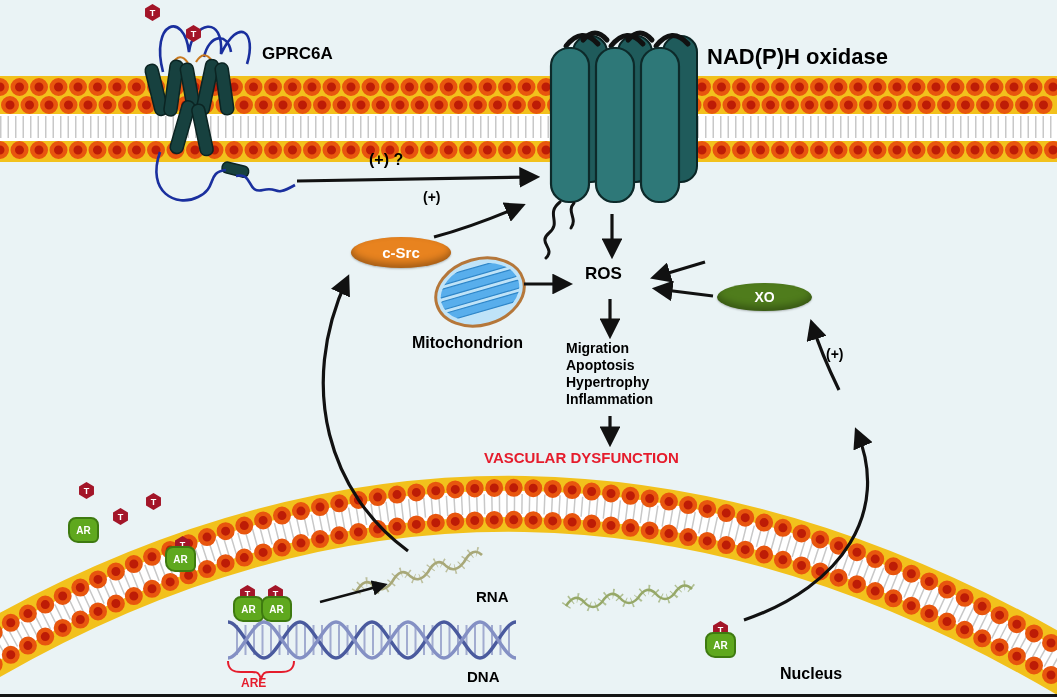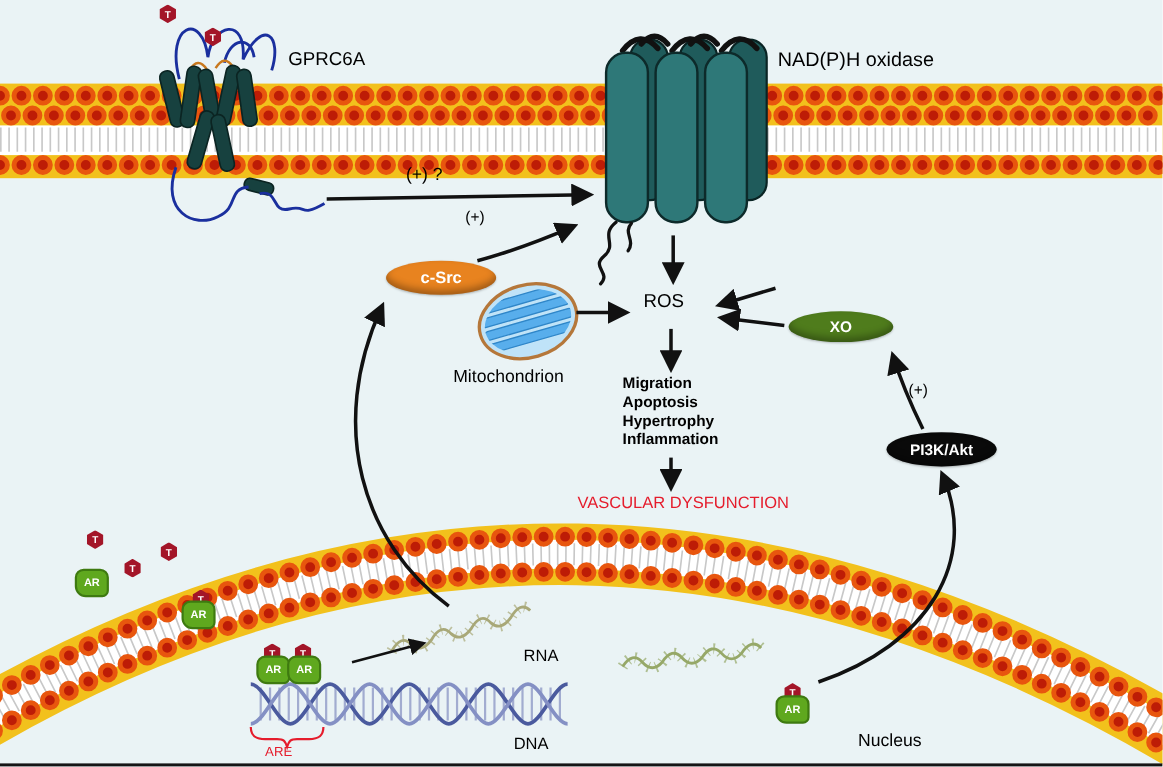--- a/index.html
+++ b/index.html
@@ -36,21 +36,21 @@
   .rna-hatch { stroke:var(--rna-olive,#a8a878); stroke-width:10; stroke-dasharray:1.2 6; fill:none; opacity:.7; }
   .rna2 { stroke:#96a868; stroke-width:2.6; fill:none; }
   .rna2-hatch { stroke:#96a868; stroke-width:10; stroke-dasharray:1.2 6; fill:none; opacity:.7; }
 
   .brace { stroke:var(--danger-red,#e51c2c); stroke-width:2; fill:none; }
 
   .arrow { stroke:var(--arrow-black,#111); stroke-width:3.2; fill:none; }
   .arrow.thin { stroke-width:2.4; }
 
   
-  .lbl { position:absolute; color:#000; font-weight:normal; white-space:nowrap; line-height:1.15; }
+  .lbl { position:absolute; color:#000; font-weight:bold; white-space:nowrap; line-height:1.15; }
   .danger { color:var(--danger-red,#e51c2c); }
 
   .pill {
     position:absolute; border-radius:50%;
     display:flex; align-items:center; justify-content:center;
     color:#fff; font-weight:bold; font-size:14px;
     box-shadow: inset 0 -4px 7px rgba(0,0,0,.3), 0 1px 2px rgba(0,0,0,.25);
   }
   .pill.csrc { background:var(--c-src-orange,#e8831f); }
   .pill.cox2 { background:var(--cox2-red,#9e1b2e); }
@@ -179,42 +179,41 @@
       <path class="arrow" d="M610 299 L610 334" marker-end="url(#ah)"></path>
       <path class="arrow" d="M610 416 L610 442" marker-end="url(#ah)"></path>
       <path class="arrow" d="M839 390 Q821 353 812 324" marker-end="url(#ah)"></path>
       <path class="arrow" d="M408 551 C330 494 297 388 347 279" marker-end="url(#ah)"></path>
       <path class="arrow" d="M744 620 C844 586 890 510 857 432" marker-end="url(#ah)"></path>
       <path class="arrow thin" d="M320 602 L384 585" marker-end="url(#ah)"></path>
     </g>
   </svg>
 
   <div class="lbl" style="left:262px; top:44px; font-size:17px;">GPRC6A</div>
-  <div class="lbl" style="left:707px; top:44px; font-size:18px;">NAD(P)H oxidase</div>
+  <div class="lbl" style="left:707px; top:44px; font-size:22px;">NAD(P)H oxidase</div>
   <div class="lbl" style="left:369px; top:151px; font-size:16px;">(+) ?</div>
   <div class="lbl" style="left:423px; top:189px; font-size:14px;">(+)</div>
   <div class="lbl" style="left:412px; top:334px; font-size:16px;">Mitochondrion</div>
   <div class="lbl" style="left:585px; top:264px; font-size:17px;">ROS</div>
-  <div class="lbl danger" style="left:484px; top:449px; font-size:15px;margin-left:41px;">VASCULAR DYSFUNCTION</div>
+  <div class="lbl danger" style="left:484px; top:449px; font-size:15px;">VASCULAR DYSFUNCTION</div>
   <div class="lbl" style="left:826px; top:346px; font-size:14px;">(+)</div>
   <div class="lbl" style="left:476px; top:588px; font-size:15px;">RNA</div>
   <div class="lbl" style="left:467px; top:668px; font-size:15px;">DNA</div>
   <div class="lbl danger" style="left:241px; top:677px; font-size:12px;">ARE</div>
   <div class="lbl" style="left:780px; top:665px; font-size:16px;">Nucleus</div>
 
   <div class="effects-list">
     <div>Migration</div>
     <div>Apoptosis</div>
     <div>Hypertrophy</div>
     <div>Inflammation</div>
   </div>
 
   <div class="pill csrc" style="left:351px; top:237px; width:100px; height:31px; font-size:15px;">c-Src</div>
   <div class="pill xo" style="left:717px; top:283px; width:95px; height:28px;">XO</div>
-  <div class="pill pi3k" style="left:806px; top:393px; width:100px; height:31px;">PI3K/Akt</div>
 
   <div class="t-hex" style="left:144px; top:4px;">T</div>
   <div class="t-hex" style="left:185px; top:25px;">T</div>
   <div class="t-hex" style="left:78px;  top:482px;">T</div>
   <div class="t-hex" style="left:112px; top:508px;">T</div>
   <div class="t-hex" style="left:145px; top:493px;">T</div>
   <div class="t-hex" style="left:174px; top:536px;">T</div>
   <div class="t-hex" style="left:239px; top:585px;">T</div>
   <div class="t-hex" style="left:267px; top:585px;">T</div>
   <div class="t-hex" style="left:712px; top:621px;">T</div>

